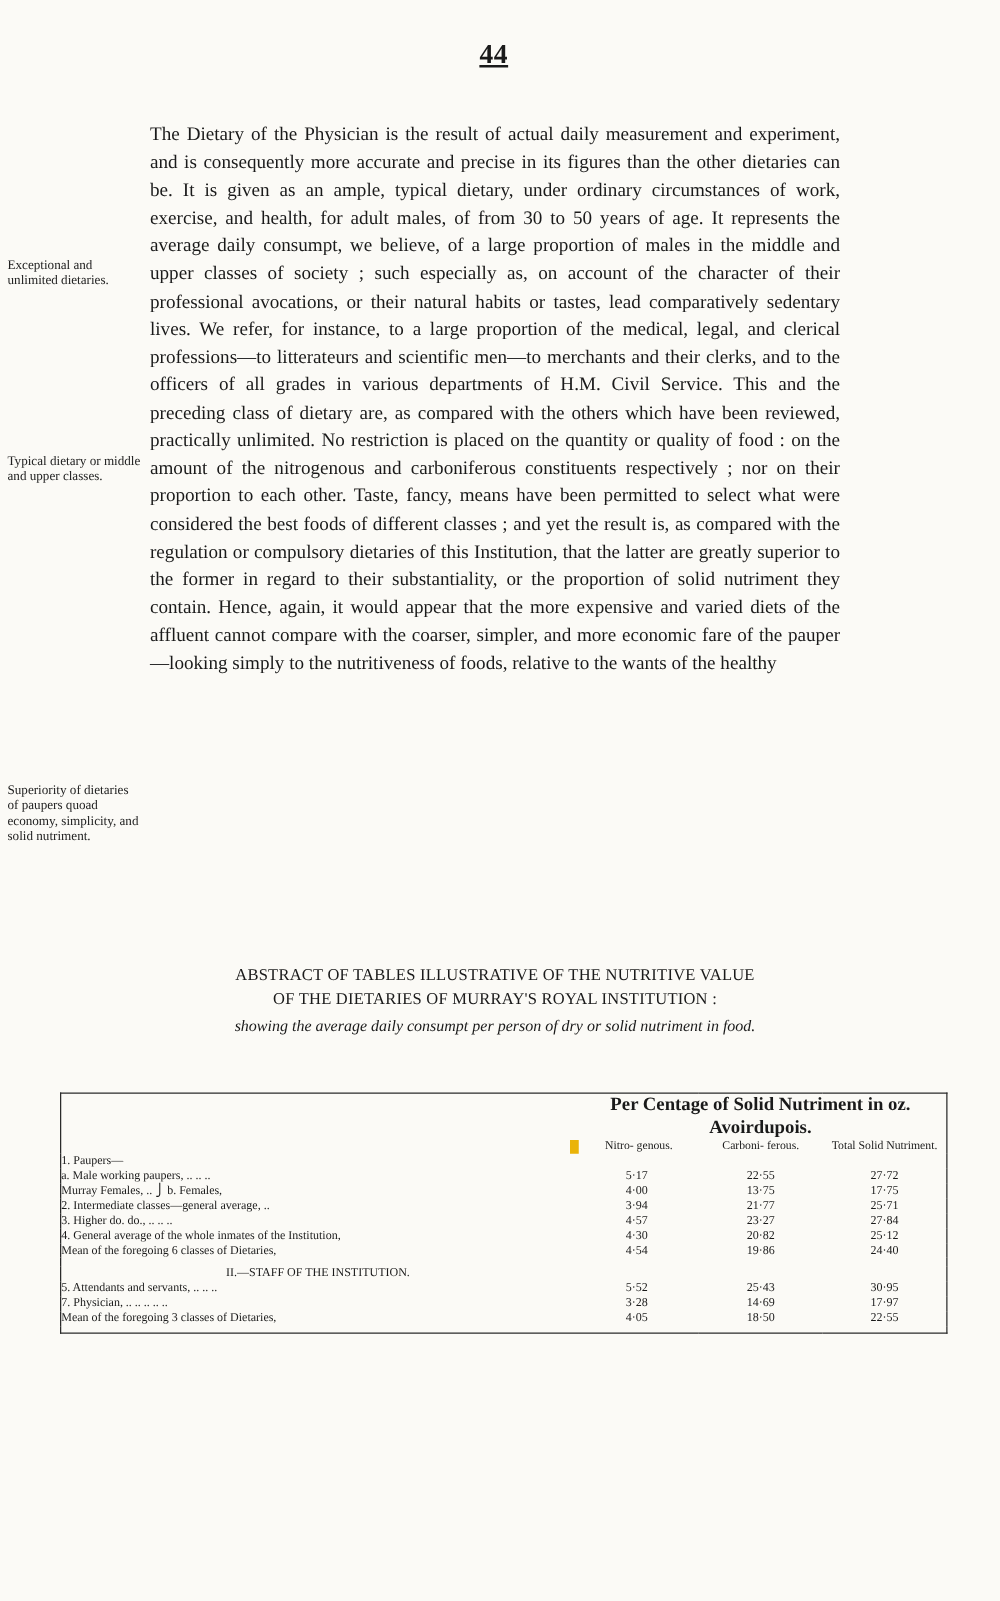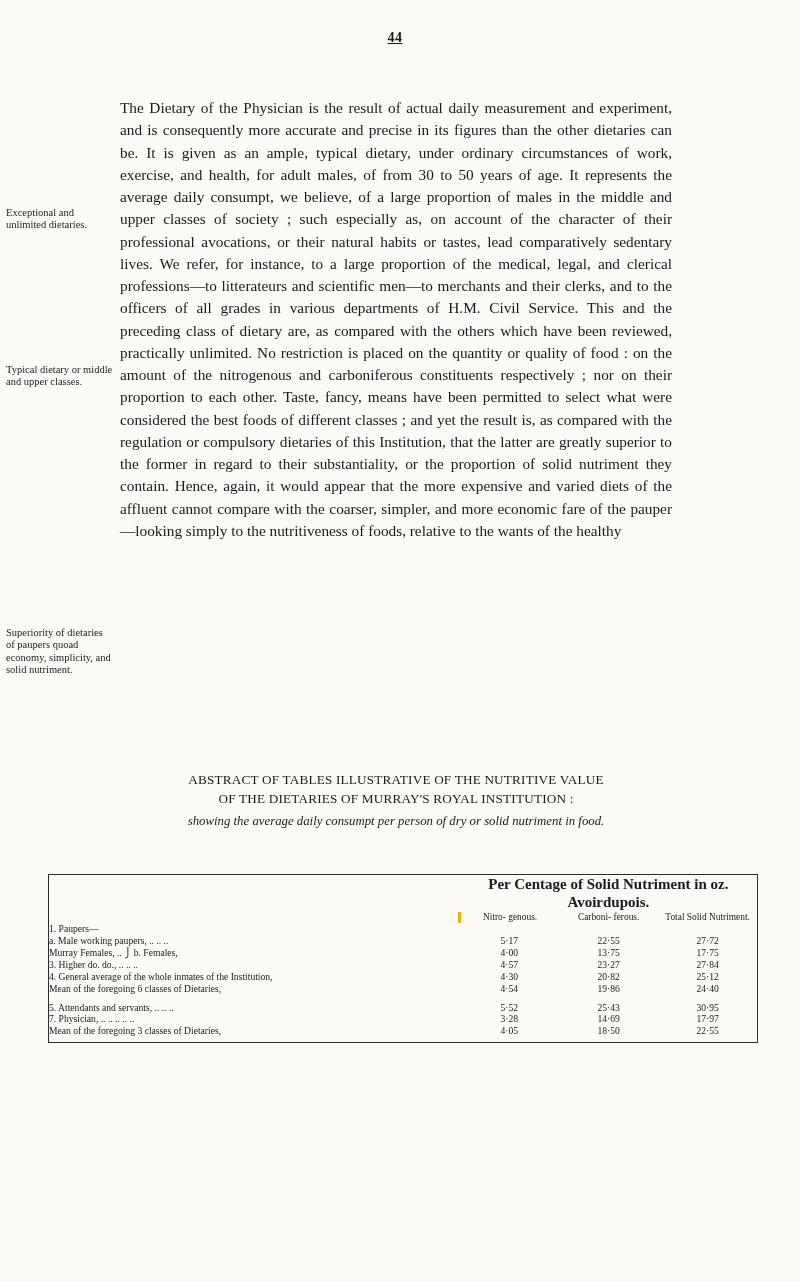--- a/index.html
+++ b/index.html
@@ -19,21 +19,21 @@
     position: absolute;
     inset: 0;
     background: #fbfaf6;
   }
   .page-number {
     position: absolute;
     top: 30px;
     left: 0;
     right: 10px;
     text-align: center;
-    font-size: 14px;
+    font-size: 22px;
     font-weight: bold;
     letter-spacing: 0.5px;
     text-decoration: underline;
   }
   .marginalia {
     position: absolute;
     left: 6px;
     width: 108px;
     font-size: 10.5px;
     line-height: 1.18;
@@ -105,21 +105,21 @@
     line-height: 1.22;
   }
   .sub-h {
     text-align: center;
     border-bottom: 1px solid #2b2b2b;
     border-left: 1px solid #2b2b2b;
     padding: 9px 2px 3px 2px;
     font-weight: normal;
     font-size: 9.4px;
   }
-  .sub-h.first { border-left: 3px solid #eab308; font-family: Liberation Serif, serif; }
+  .sub-h.first { border-left: 7px solid #eab308; font-family: Liberation Serif, serif; }
   .lbl-head {
     border-bottom: 1px solid #2b2b2b;
     padding: 0;
   }
   td.lbl {
     padding: 0.5px 4px 0.5px 6px;
     text-align: left;
   }
   td.num {
     border-left: 1px solid #2b2b2b;
@@ -194,20 +194,26 @@
           <td class="num">22·55</td>
           <td class="num">27·72</td>
         </tr>
         <tr>
           <td class="lbl indent3">Murray Females,            .. ⎭     b. Females,</td>
           <td class="num">4·00</td>
           <td class="num">13·75</td>
           <td class="num">17·75</td>
         </tr>
         <tr>
+          <td class="lbl grp-label">2. Intermediate classes—general average,        ..</td>
+          <td class="num">3·94</td>
+          <td class="num">21·77</td>
+          <td class="num">25·71</td>
+        </tr>
+        <tr>
           <td class="lbl grp-label">3. Higher          do.          do., ..          ..           ..</td>
           <td class="num">4·57</td>
           <td class="num">23·27</td>
           <td class="num">27·84</td>
         </tr>
         <tr>
           <td class="lbl grp-label">4. General average of the whole inmates of the Institution,</td>
           <td class="num">4·30</td>
           <td class="num">20·82</td>
           <td class="num">25·12</td>
@@ -219,20 +225,26 @@
           <td class="num">24·40</td>
         </tr>
 
         <tr class="spacer-row">
           <td></td>
           <td class="num"></td>
           <td class="num"></td>
           <td class="num"></td>
         </tr>
 
+        <tr>
+          <td class="sec-title">II.—STAFF OF THE INSTITUTION.</td>
+          <td class="num"></td>
+          <td class="num"></td>
+          <td class="num"></td>
+        </tr>
 
         <tr>
           <td class="lbl grp-label">5. Attendants and servants,  ..           ..            ..</td>
           <td class="num">5·52</td>
           <td class="num">25·43</td>
           <td class="num">30·95</td>
         </tr>
         <tr>
           <td class="lbl grp-label">7. Physician,   ..   ..      ..          ..          ..</td>
           <td class="num">3·28</td>

